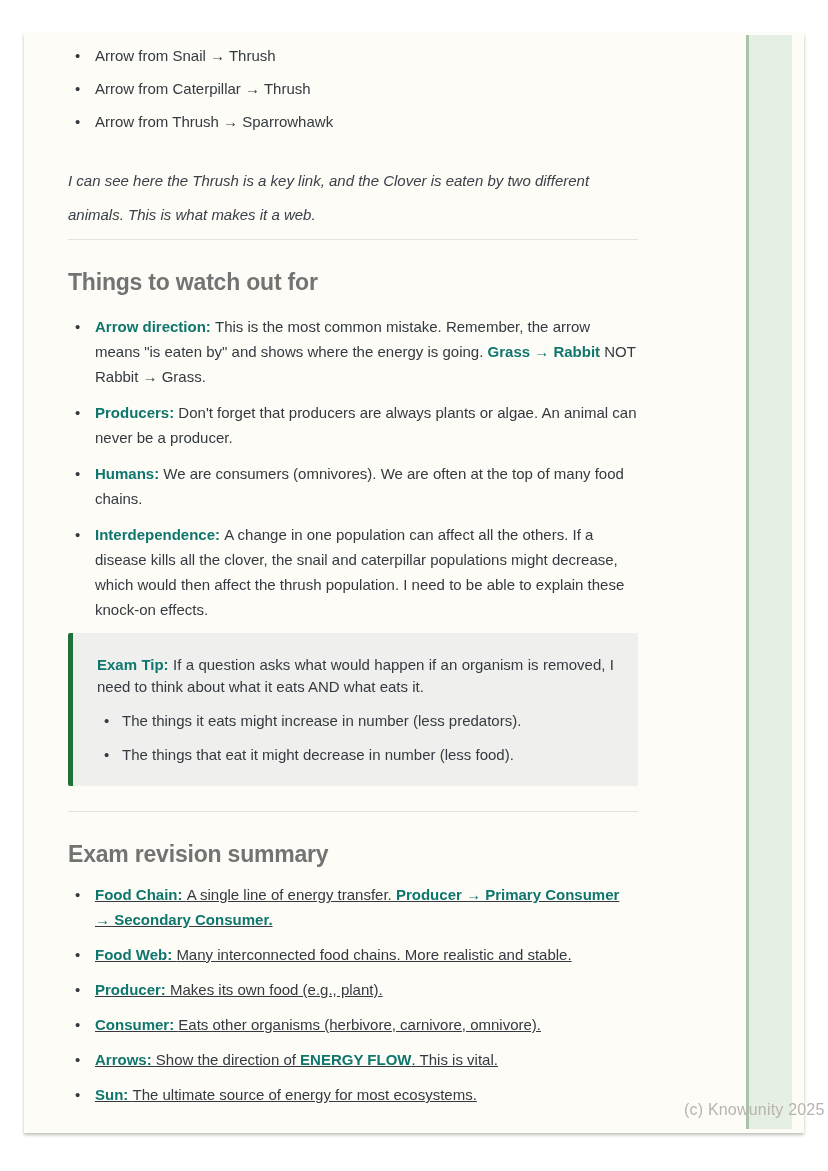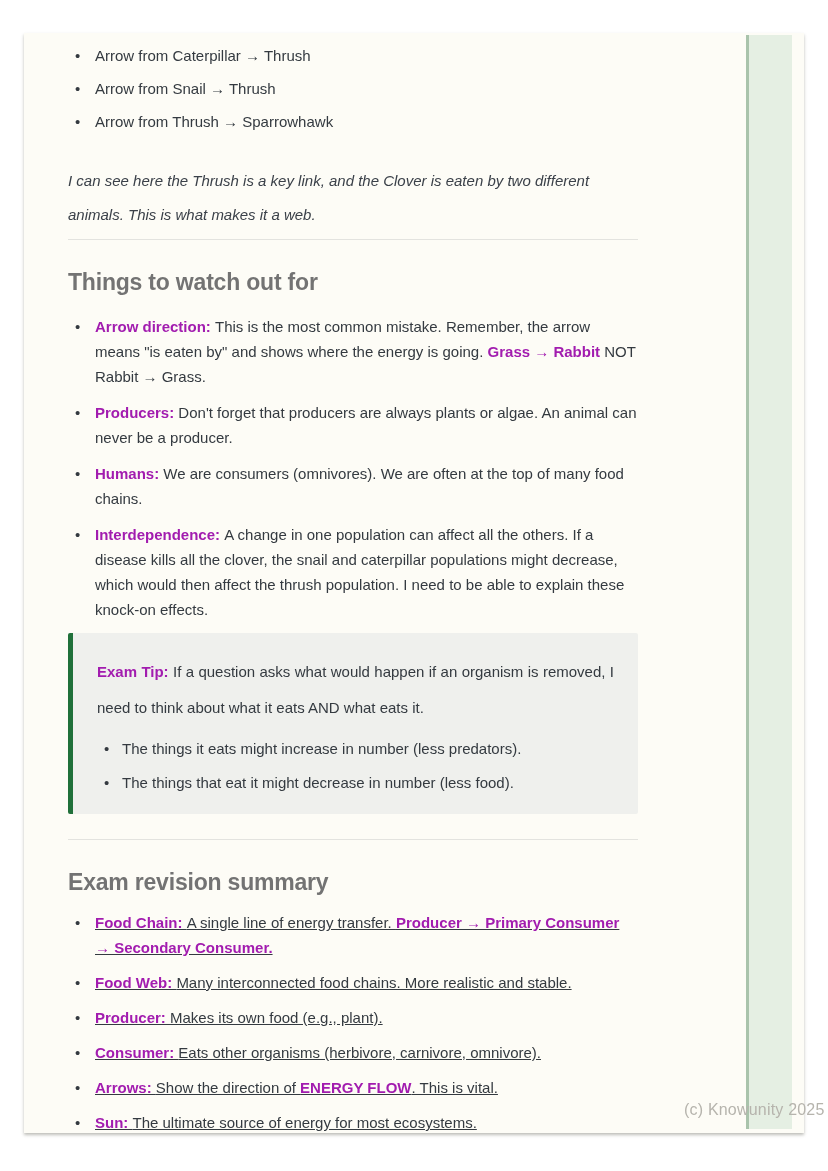--- a/index.html
+++ b/index.html
@@ -23,57 +23,57 @@
   }
   ul.blist{list-style:none;margin:0;padding:0;}
   ul.blist li{
     position:relative;padding-left:27px;line-height:25px;margin-bottom:8px;
   }
   ul.blist li::before{
     content:"\2022";position:absolute;left:7px;top:0;color:#343a40;
   }
   ul.top{margin-top:10px;}
   ul.rich li{margin-bottom:11px;}
-  b{font-weight:bold;color:#a21caf;}
+  b{font-weight:bold;color:#0f766e;}
   .note{
     margin:30px 0 0 0;font-style:italic;line-height:34px;color:#3b4149;
   }
   .divider{border-top:1px solid #e3e3df;height:0;margin-top:7px;}
   .divider.d2{margin-top:25px;}
   h2.sect{
     margin:28px 0 0 0;font-size:23px;line-height:28px;font-weight:bold;
     color:#737373;letter-spacing:-0.2px;
   }
   h2.sect.second{margin-top:28px;}
   ul.watch{margin-top:18px;}
   .tipbox{
     margin-top:10px;box-sizing:border-box;width:570px;
     background:#eff0ed;border-left:5px solid #20703a;border-radius:2px;
     padding:21px 24px 10px 24px;
   }
-  .tiplead{margin:0;line-height:36px;text-align:justify;}
+  .tiplead{margin:0;line-height:22px;text-align:justify;}
   ul.tip{margin-top:10px;}
   ul.tip li{padding-left:25px;margin-bottom:9px;}
   ul.summary{margin-top:14px;}
   ul.summary li{margin-bottom:10px;text-decoration:underline;}
   .watermark{
     position:absolute;left:684px;top:1101px;z-index:5;
     font-size:16px;color:#b6b4ad;letter-spacing:0.2px;
   }
 </style>
 </head>
 <body>
 
 <div class="page">
   <div class="strip"></div>
   <div class="content">
 
     <ul class="blist top">
+        <li>Arrow from Snail → Thrush</li>
         <li>Arrow from Caterpillar → Thrush</li>
-        <li>Arrow from Snail → Thrush</li>
         <li>Arrow from Thrush → Sparrowhawk</li>
       </ul>
 
     <p class="note">I can see here the Thrush is a key link, and the Clover is eaten by two different animals. This is what makes it a web.</p>
 
     <div class="divider"></div>
 
     <h2 class="sect">Things to watch out for</h2>
 
     <ul class="blist rich watch">

